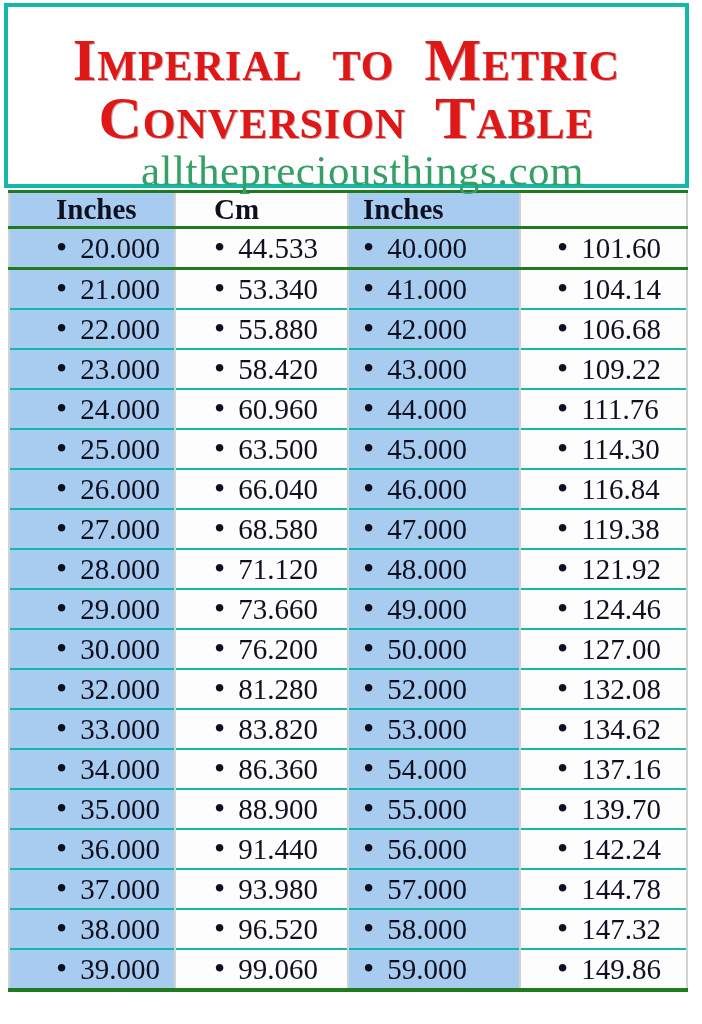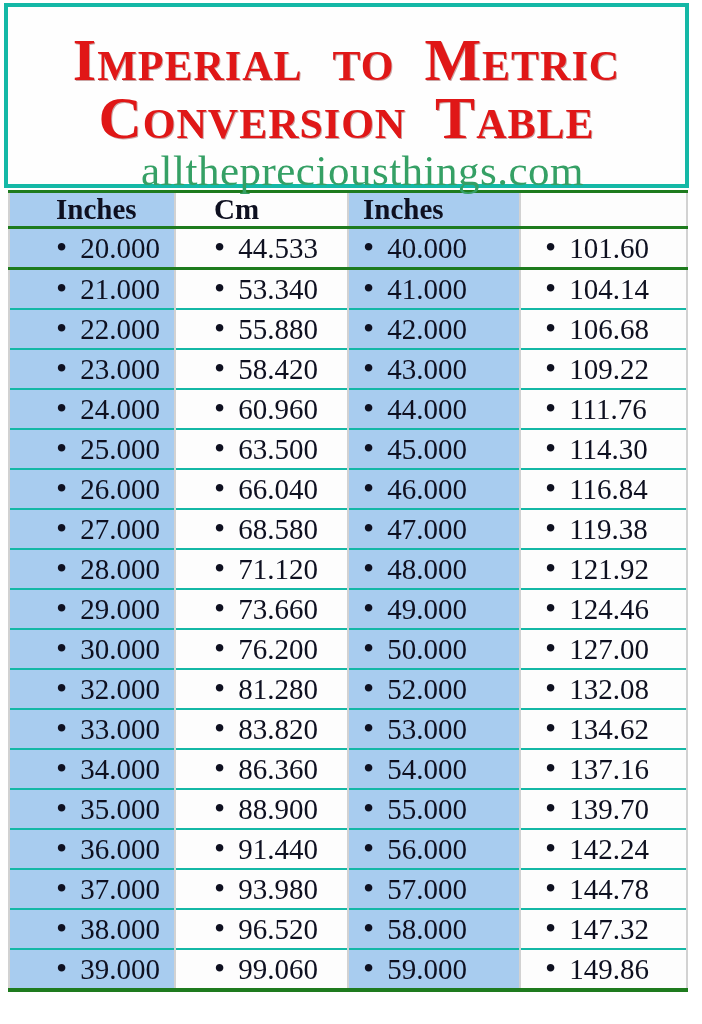--- a/index.html
+++ b/index.html
@@ -78,21 +78,21 @@
     line-height: 33px;
   }
   .conv-table td {
     font-size: 29px;
     height: 37px;
     line-height: 37px;
   }
   .conv-table th:nth-child(1), .conv-table td:nth-child(1) { padding-left: 46px; }
   .conv-table th:nth-child(2), .conv-table td:nth-child(2) { padding-left: 38px; }
   .conv-table th:nth-child(3), .conv-table td:nth-child(3) { padding-left: 14px; }
-  .conv-table th:nth-child(4), .conv-table td:nth-child(4) { padding-left: 24px; }
+  .conv-table th:nth-child(4), .conv-table td:nth-child(4) { padding-left: 36px; }
   .blue-cell { background: #a8ccef; }
   .white-cell { background: #fdfdfd; }
   thead tr {
     border-top: 3px solid #1e7b1e;
     border-bottom: 3px solid #1e7b1e;
   }
   tbody tr {
     border-bottom: 2px solid #14b8a6;
   }
   tbody tr:first-child {

